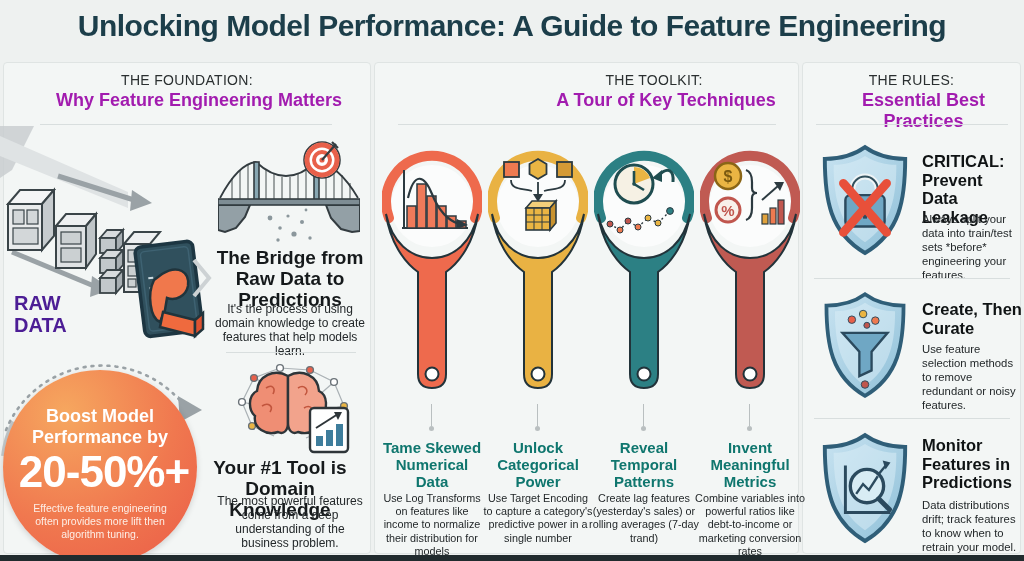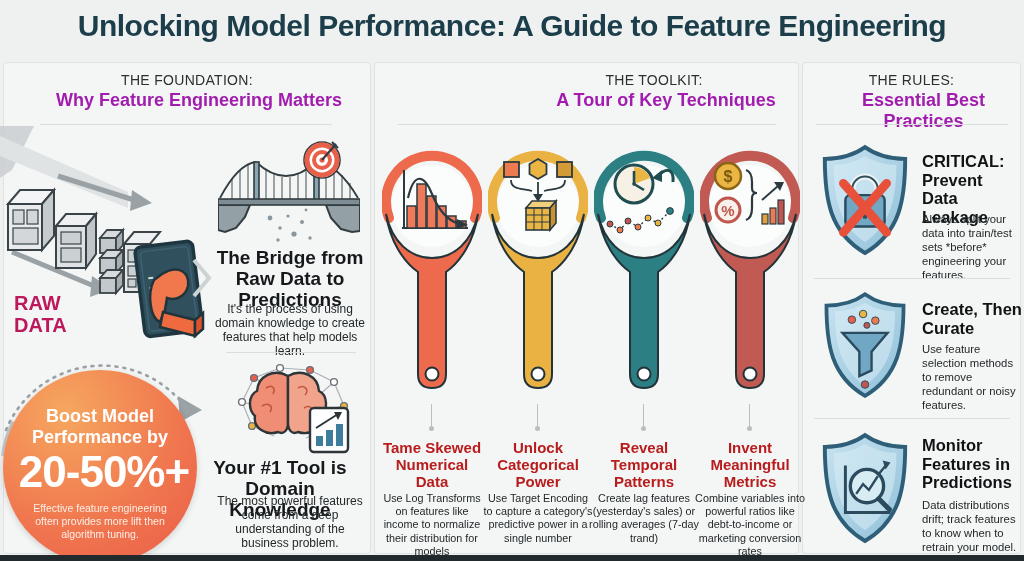--- a/index.html
+++ b/index.html
@@ -6,32 +6,32 @@
   .canvas{position:relative;width:1024px;height:561px;background:#eef1f0;
     font-family:"Liberation Sans",sans-serif;overflow:hidden;}
   .abs{position:absolute;}
   .main-title{position:absolute;top:9px;left:0;width:1024px;text-align:center;
     font-size:30px;font-weight:700;color:#1c3e4a;letter-spacing:-0.5px;}
   .panel{position:absolute;top:62px;height:492px;background:#f3f6f5;
     border:1px solid #dfe4e3;border-radius:4px;box-sizing:border-box;}
   .sec-kicker{font-size:14px;color:#2a2f30;text-align:center;letter-spacing:.3px;}
   .sec-heading{font-size:18px;font-weight:700;color:#a21caf;text-align:center;margin-top:2px;padding-left:24px;}
   .rule-h{position:absolute;height:1px;background:#d8dede;}
-  .raw-label{position:absolute;font-size:20px;font-weight:700;color:#be185d;
+  .raw-label{position:absolute;font-size:20px;font-weight:700;color:#4c1d95;
     line-height:1.1;white-space:pre-line;}
   .stat-circle{position:absolute;left:3px;top:370px;width:194px;height:194px;border-radius:50%;
     background:radial-gradient(circle at 32% 22%,#f6a75f 0%,#f0784f 55%,#ea5b47 100%);
     color:#fff;text-align:center;box-shadow:0 2px 6px rgba(0,0,0,.15);}
   .stat-heading{margin:36px auto 0;width:160px;font-size:18px;font-weight:700;line-height:1.15;}
   .stat-value{font-size:44px;font-weight:700;letter-spacing:-1px;line-height:1.05;margin-top:2px;padding-left:8px;}
   .stat-caption{margin:6px auto 0;width:152px;font-size:10.5px;line-height:1.25;color:#fdeee6;}
   .card-title{position:absolute;font-weight:700;font-size:19px;color:#15191b;
     text-align:center;line-height:1.1;}
   .card-body{position:absolute;font-size:12px;color:#23282a;text-align:center;line-height:1.18;}
-  .tool-title{position:absolute;font-weight:700;font-size:15px;color:#b91c1c;
+  .tool-title{position:absolute;font-weight:700;font-size:15px;color:#0f766e;
     text-align:center;line-height:1.13;}
   .tool-body{position:absolute;font-size:10.8px;color:#23282a;text-align:center;line-height:1.22;}
   .conn{position:absolute;width:1px;height:22px;background:#b9bfc0;}
   .conn-dot{position:absolute;width:5px;height:5px;border-radius:50%;background:#b9bfc0;}
   .rule-title{position:absolute;font-weight:700;font-size:16.5px;color:#0f1314;line-height:1.13;}
   .rule-body{position:absolute;font-size:11.3px;color:#23282a;line-height:1.24;}
   .bottom-bar{position:absolute;left:0;bottom:0;width:1024px;height:6px;background:#212b2e;}
   svg text{font-family:"Liberation Sans",sans-serif;}
 </style>
 </head>

